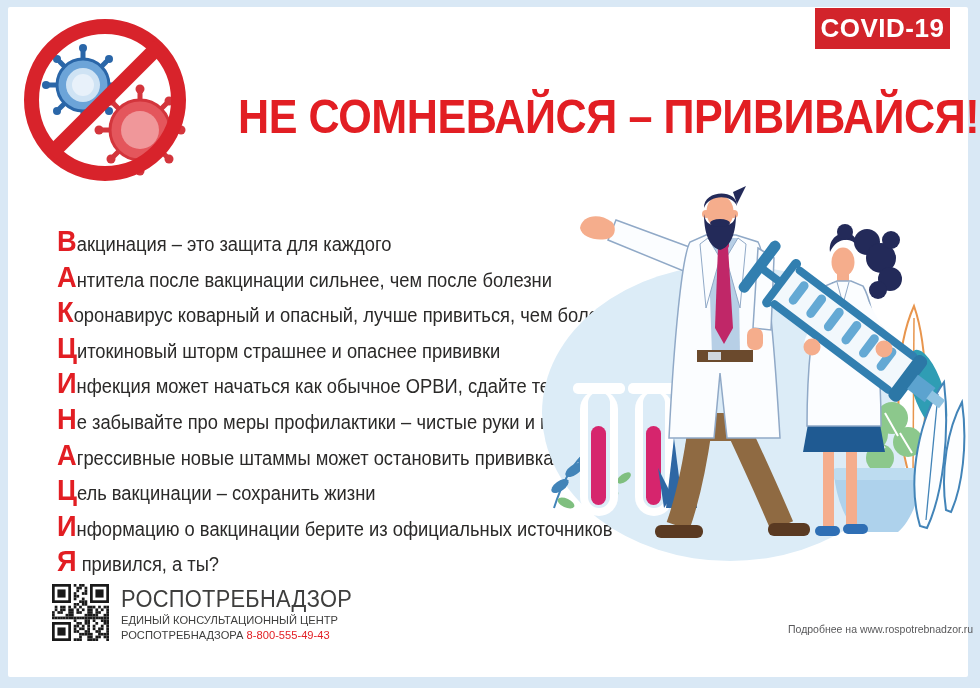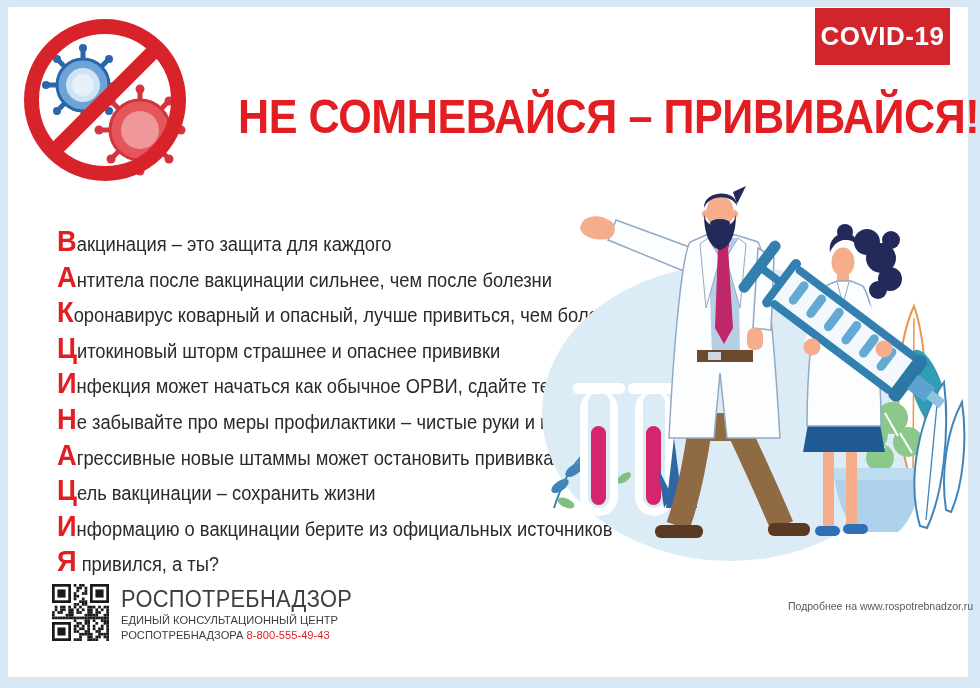--- a/index.html
+++ b/index.html
@@ -1,36 +1,36 @@
 <!DOCTYPE html>
 <html><head>
 <meta charset="utf-8">
 <style>
   html,body{margin:0;padding:0;}
   body{width:980px;height:688px;background:#d9e8f5;font-family:"Liberation Sans",sans-serif;position:relative;overflow:hidden;}
   .sheet{position:absolute;left:8px;top:7px;width:960px;height:670px;background:#ffffff;border-radius:2px;}
   
-  .badge{position:absolute;left:815px;top:8px;width:135px;height:57px;background:#d2242b;color:#fff;
+  .badge{position:absolute;left:815px;top:8px;width:135px;height:41px;background:#d2242b;color:#fff;
          font-weight:700;font-size:26px;letter-spacing:.5px;display:flex;align-items:center;justify-content:center;}
   
   .title{position:absolute;left:238px;top:88px;color:#e21e23;font-weight:700;font-size:49px;white-space:nowrap;
          transform:scaleX(.88);transform-origin:left top;letter-spacing:-.5px;}
   
   .acrostic{position:absolute;left:57px;top:224px;}
   .acr-line{height:35.6px;line-height:35.6px;white-space:nowrap;transform:scaleX(.94);transform-origin:left center;}
   .acr-letter{color:#e21e23;font-weight:700;font-size:29px;}
   .acr-rest{color:#2b2a29;font-size:19.5px;}
   
   .qr{position:absolute;left:52px;top:584px;width:57px;height:57px;}
   .org{position:absolute;left:121px;top:586px;font-size:23px;color:#3e3e3d;letter-spacing:.3px;white-space:nowrap;
        transform:scaleX(.95);transform-origin:left top;}
   .sub1{position:absolute;left:121px;top:614px;font-size:11.5px;color:#3e3e3d;white-space:nowrap;transform:scaleX(.97);transform-origin:left top;}
   .sub2{position:absolute;left:121px;top:629px;font-size:11.5px;color:#3e3e3d;white-space:nowrap;transform:scaleX(.97);transform-origin:left top;}
   .phone{color:#e21e23;}
-  .url{position:absolute;left:788px;top:600px;font-size:10.5px;color:#58585a;white-space:nowrap;}
+  .url{position:absolute;left:788px;top:623px;font-size:10.5px;color:#58585a;white-space:nowrap;}
   .nosign{position:absolute;left:20px;top:15px;}
   .illus{position:absolute;left:540px;top:178px;}
 </style>
 </head>
 <body>
 
 <div class="sheet"></div>
 
 <svg class="nosign" width="175" height="172" viewBox="0 0 175 172">
 

